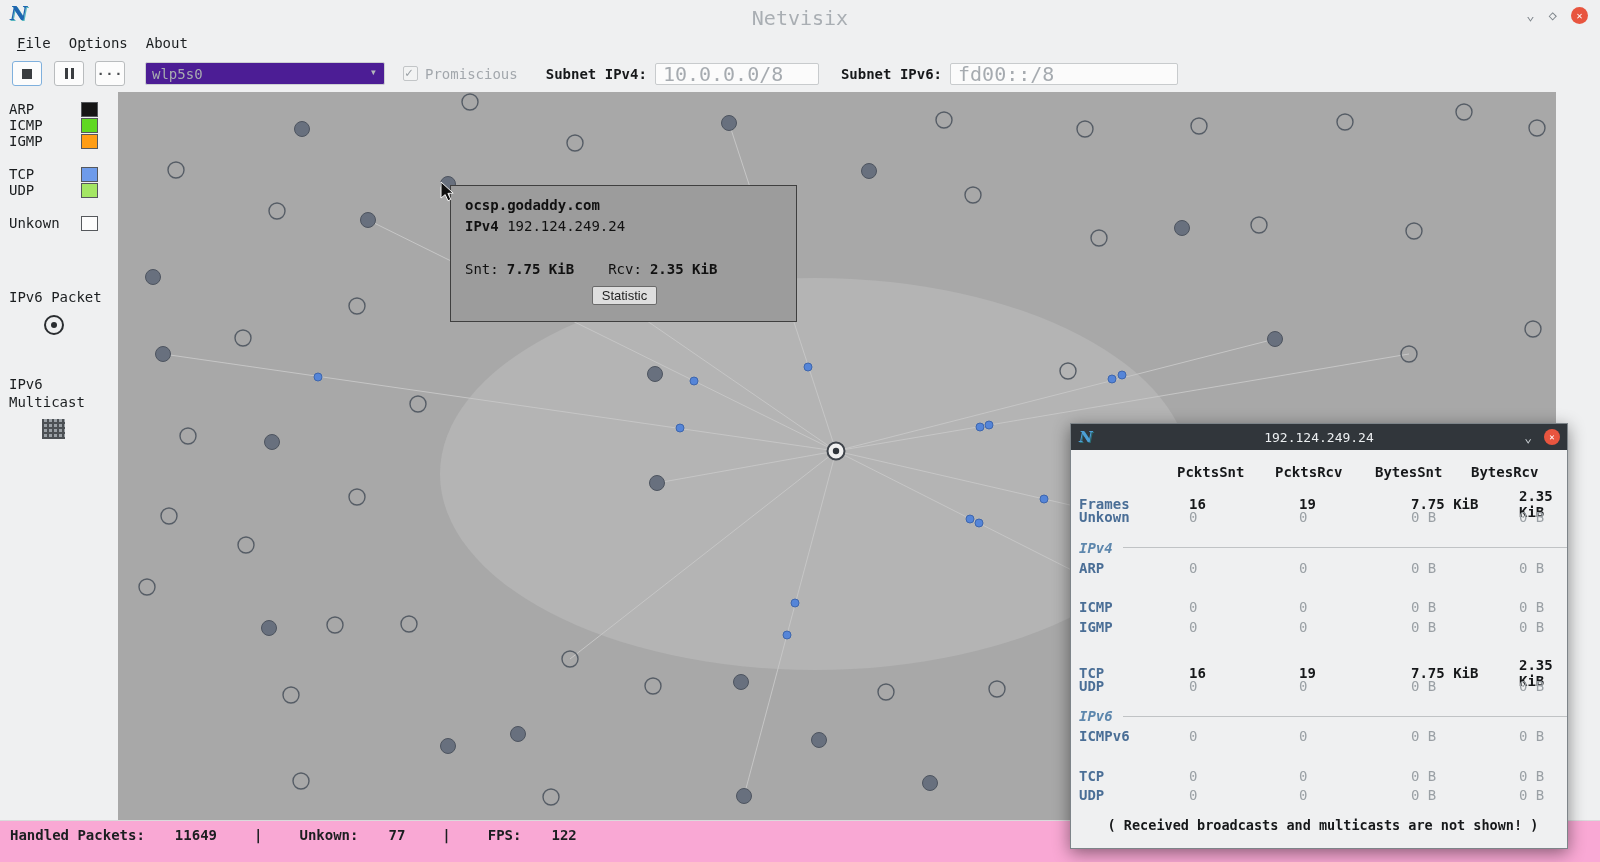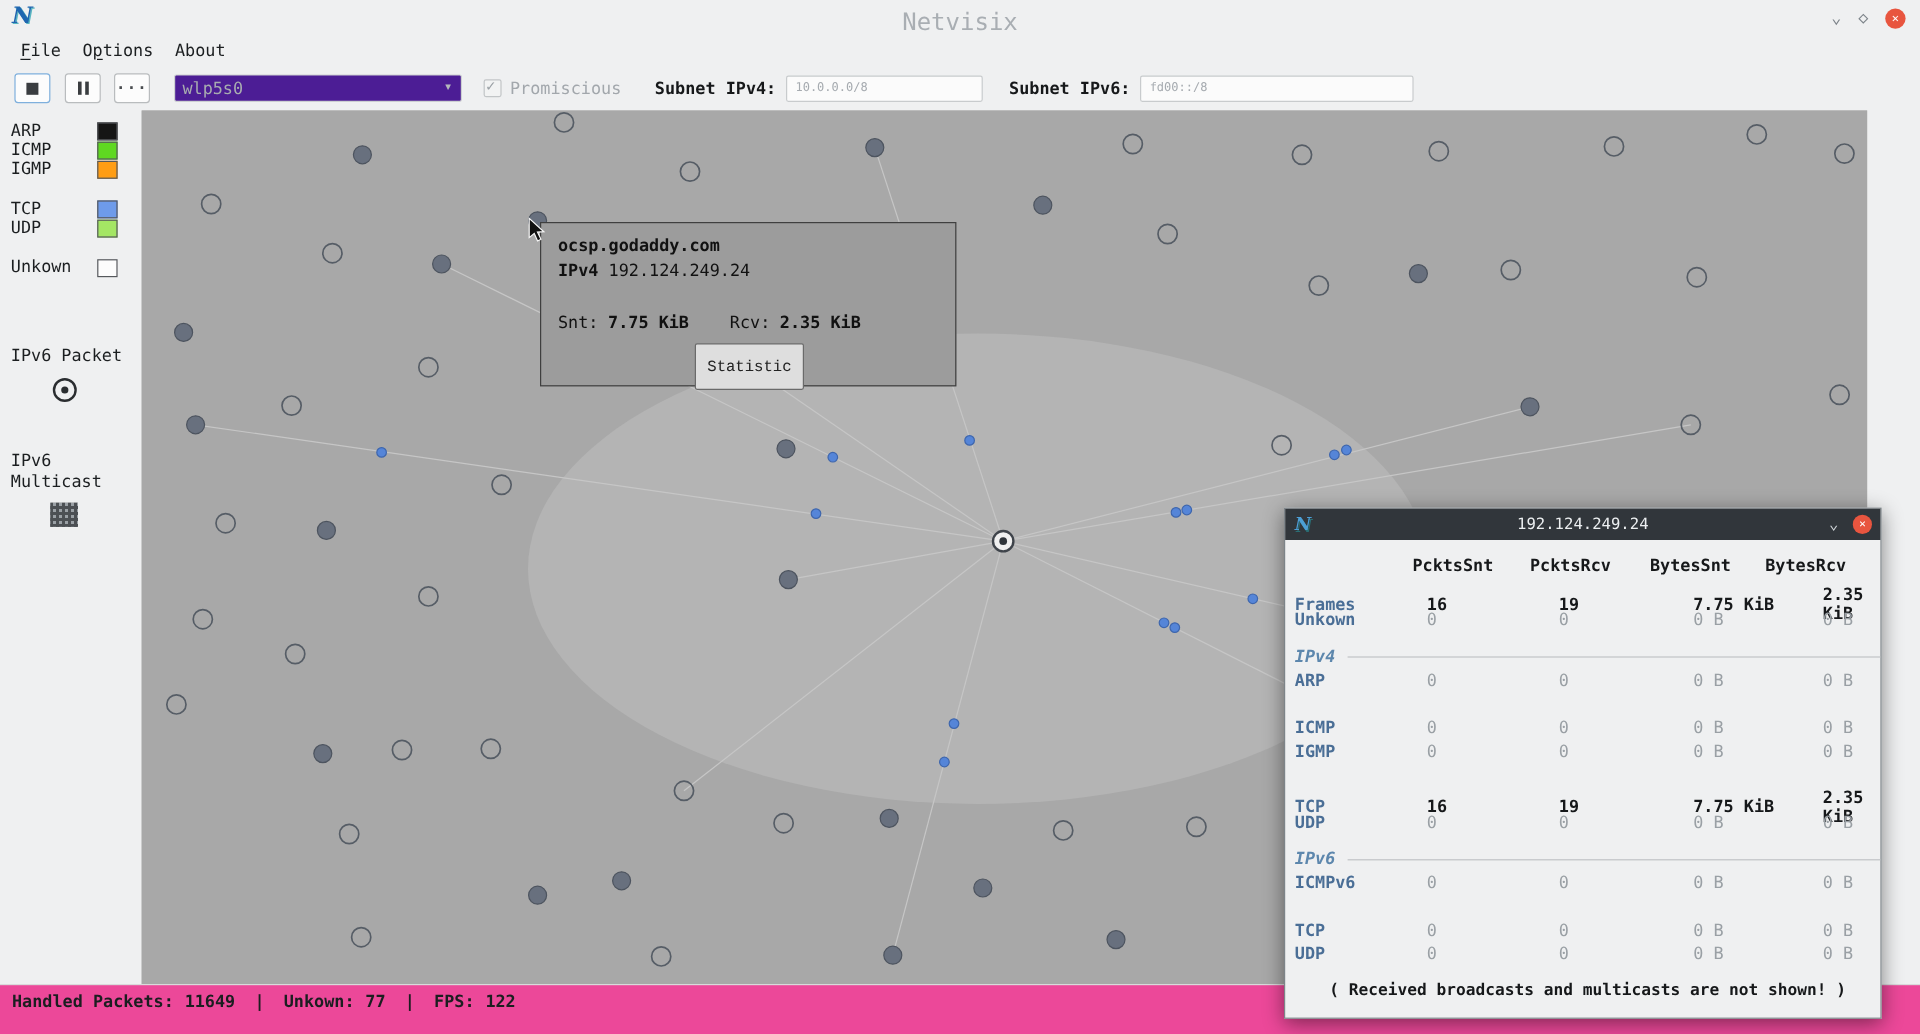--- a/index.html
+++ b/index.html
@@ -32,21 +32,21 @@
   .pause-bar { width:3px; height:11px; background:#3a3d40; }
   .more-dots { color:#4a4d50; font-weight:bold; letter-spacing:1px; font-size:13px; line-height:1; padding-bottom:6px; }
   .iface-select { width:240px; height:23px; margin-left:20px; background:#4c1d95; border:1px solid #cdd0d2; border-radius:2px; color:#a8acb0; display:flex; align-items:center; padding:0 6px; position:relative; }
   .iface-arrow { position:absolute; right:7px; top:2px; color:#b4b8bb; font-size:12px; }
   .chk-box { width:15px; height:15px; margin-left:18px; background:#f2f3f3; border:1px solid #c2c5c7; border-radius:2px; position:relative; }
   .chk-box::after { content:"✓"; position:absolute; left:1px; top:-2px; color:#9aa0a5; font-size:13px; font-weight:bold; }
   .chk-label { margin-left:7px; color:#a2a7ac; }
   .tb-label { font-weight:bold; color:#16181a; }
   .lbl-ipv4 { margin-left:28px; }
   .lbl-ipv6 { margin-left:22px; }
-  .tb-input { height:22px; border:1px solid #c8cbcd; border-radius:2px; background:#fbfbfb; color:#a6abb0; font-family:inherit; font-size:10px; padding:0 7px; margin-left:8px; }
+  .tb-input { height:22px; border:1px solid #c8cbcd; border-radius:2px; background:#fbfbfb; color:#a6abb0; font-family:inherit; font-size:20px; padding:0 7px; margin-left:8px; }
   .inp-v4 { width:164px; }
   .inp-v6 { width:228px; }
 
   
   .sidebar { position:absolute; left:0; top:92px; width:118px; height:728px; background:#eff0f1; padding-top:9px; }
   .leg-row { display:flex; justify-content:space-between; align-items:center; height:16px; padding:0 20px 0 9px; }
   .leg-row.mt16 { margin-top:17px; }
   .leg-swatch { width:17px; height:15px; border:1px solid #55585c; }
   .leg-caption { padding-left:9px; margin-top:58px; }
   .ipv6-packet-icon { width:20px; height:20px; border:2px solid #2a2d30; border-radius:50%; margin:10px 0 0 44px; position:relative; }
@@ -61,21 +61,21 @@
   .canvas svg.netsvg { position:absolute; left:0; top:0; }
 
   
   .tooltip { position:absolute; left:332px; top:93px; width:347px; height:137px; background:#9c9c9c; border:1px solid #3f3f3f; padding:11px 12px 0 14px; z-index:20; color:#111; }
   .tt-title { font-weight:bold; }
   .tt-ip { margin-top:5px; }
   .tt-ip b { font-weight:bold; }
   .tt-stats { margin-top:27px; }
   .tt-v { font-weight:bold; margin-left:8px; }
   .tt-rcv { margin-left:34px; }
-  .tt-btn { display:block; margin:9px auto 0; background:#dedede; border:1px solid #6a6a6a; border-radius:2px; font-family:Liberation Mono, monospace; font-size:13px; color:#222; padding:11px 9px; }
+  .tt-btn { display:block; margin:9px auto 0; background:#dedede; border:1px solid #6a6a6a; border-radius:2px; font-family:Liberation Sans, sans-serif; font-size:13px; color:#222; padding:1px 9px; }
   .cursor-svg { position:absolute; left:322px; top:89px; z-index:30; }
 
   
   .stats-window { position:absolute; left:1070px; top:423px; width:498px; height:426px; background:#eff0f1; border:1px solid #7d8489; box-shadow:0 4px 16px rgba(0,0,0,.45); z-index:50; }
   .stats-titlebar { height:26px; background:#31363b; position:relative; display:flex; align-items:center; }
   .stats-logo { margin-left:8px; font-family:"DejaVu Serif",serif; font-style:italic; font-weight:bold; font-size:15px; color:#4d9fd6; text-shadow:1px 1px 0 #2a6d74; line-height:1; }
   .stats-title { position:absolute; left:0; right:0; text-align:center; color:#eceff1; font-size:13px; }
   .stats-controls { margin-left:auto; display:flex; align-items:center; gap:12px; padding-right:7px; z-index:2; }
   .sc-chevron { color:#cfd4d8; font-size:13px; line-height:1; }
   .sc-close { width:16px; height:16px; border-radius:50%; background:#e8553f; color:#fff; font-size:9px; display:flex; align-items:center; justify-content:center; }
@@ -86,21 +86,21 @@
   .stats-rows > .srow:first-child { margin-top:6px; }
   .slabel { font-weight:bold; color:#4a6e96; }
   .sval.zero { color:#9aa0a5; }
   .sval.strong { font-weight:bold; color:#16181a; }
   .sgap { height:20px; }
   .ssection { margin-top:10px; height:21px; display:flex; align-items:center; font-style:italic; font-weight:bold; color:#5d87ad; }
   .ssection::after { content:""; flex:1; height:1px; background:#c0c3c5; margin-left:10px; }
   .stats-footer { margin-top:12px; text-align:center; font-weight:bold; font-size:13.5px; color:#16181a; }
 
   
-  .statusbar { position:absolute; left:0; top:820px; width:1600px; height:42px; background:#ec4899; border-top:1px solid #d9dadb; display:flex; align-items:flex-start; padding:6px 0 0 10px; font-weight:bold; z-index:10; }
+  .statusbar { position:absolute; left:0; top:820px; width:1600px; height:42px; background:#f9a8d4; border-top:1px solid #d9dadb; display:flex; align-items:flex-start; padding:6px 0 0 10px; font-weight:bold; z-index:10;gap:21px; }
   .sb-val { margin-left:9px; }
   .sb-sep { margin:0 16px; }
 </style>
 </head>
 <body>
 
 <div class="titlebar">
   <span class="app-logo">N</span>
   <span class="title-text">Netvisix</span>
   <div class="win-controls">

